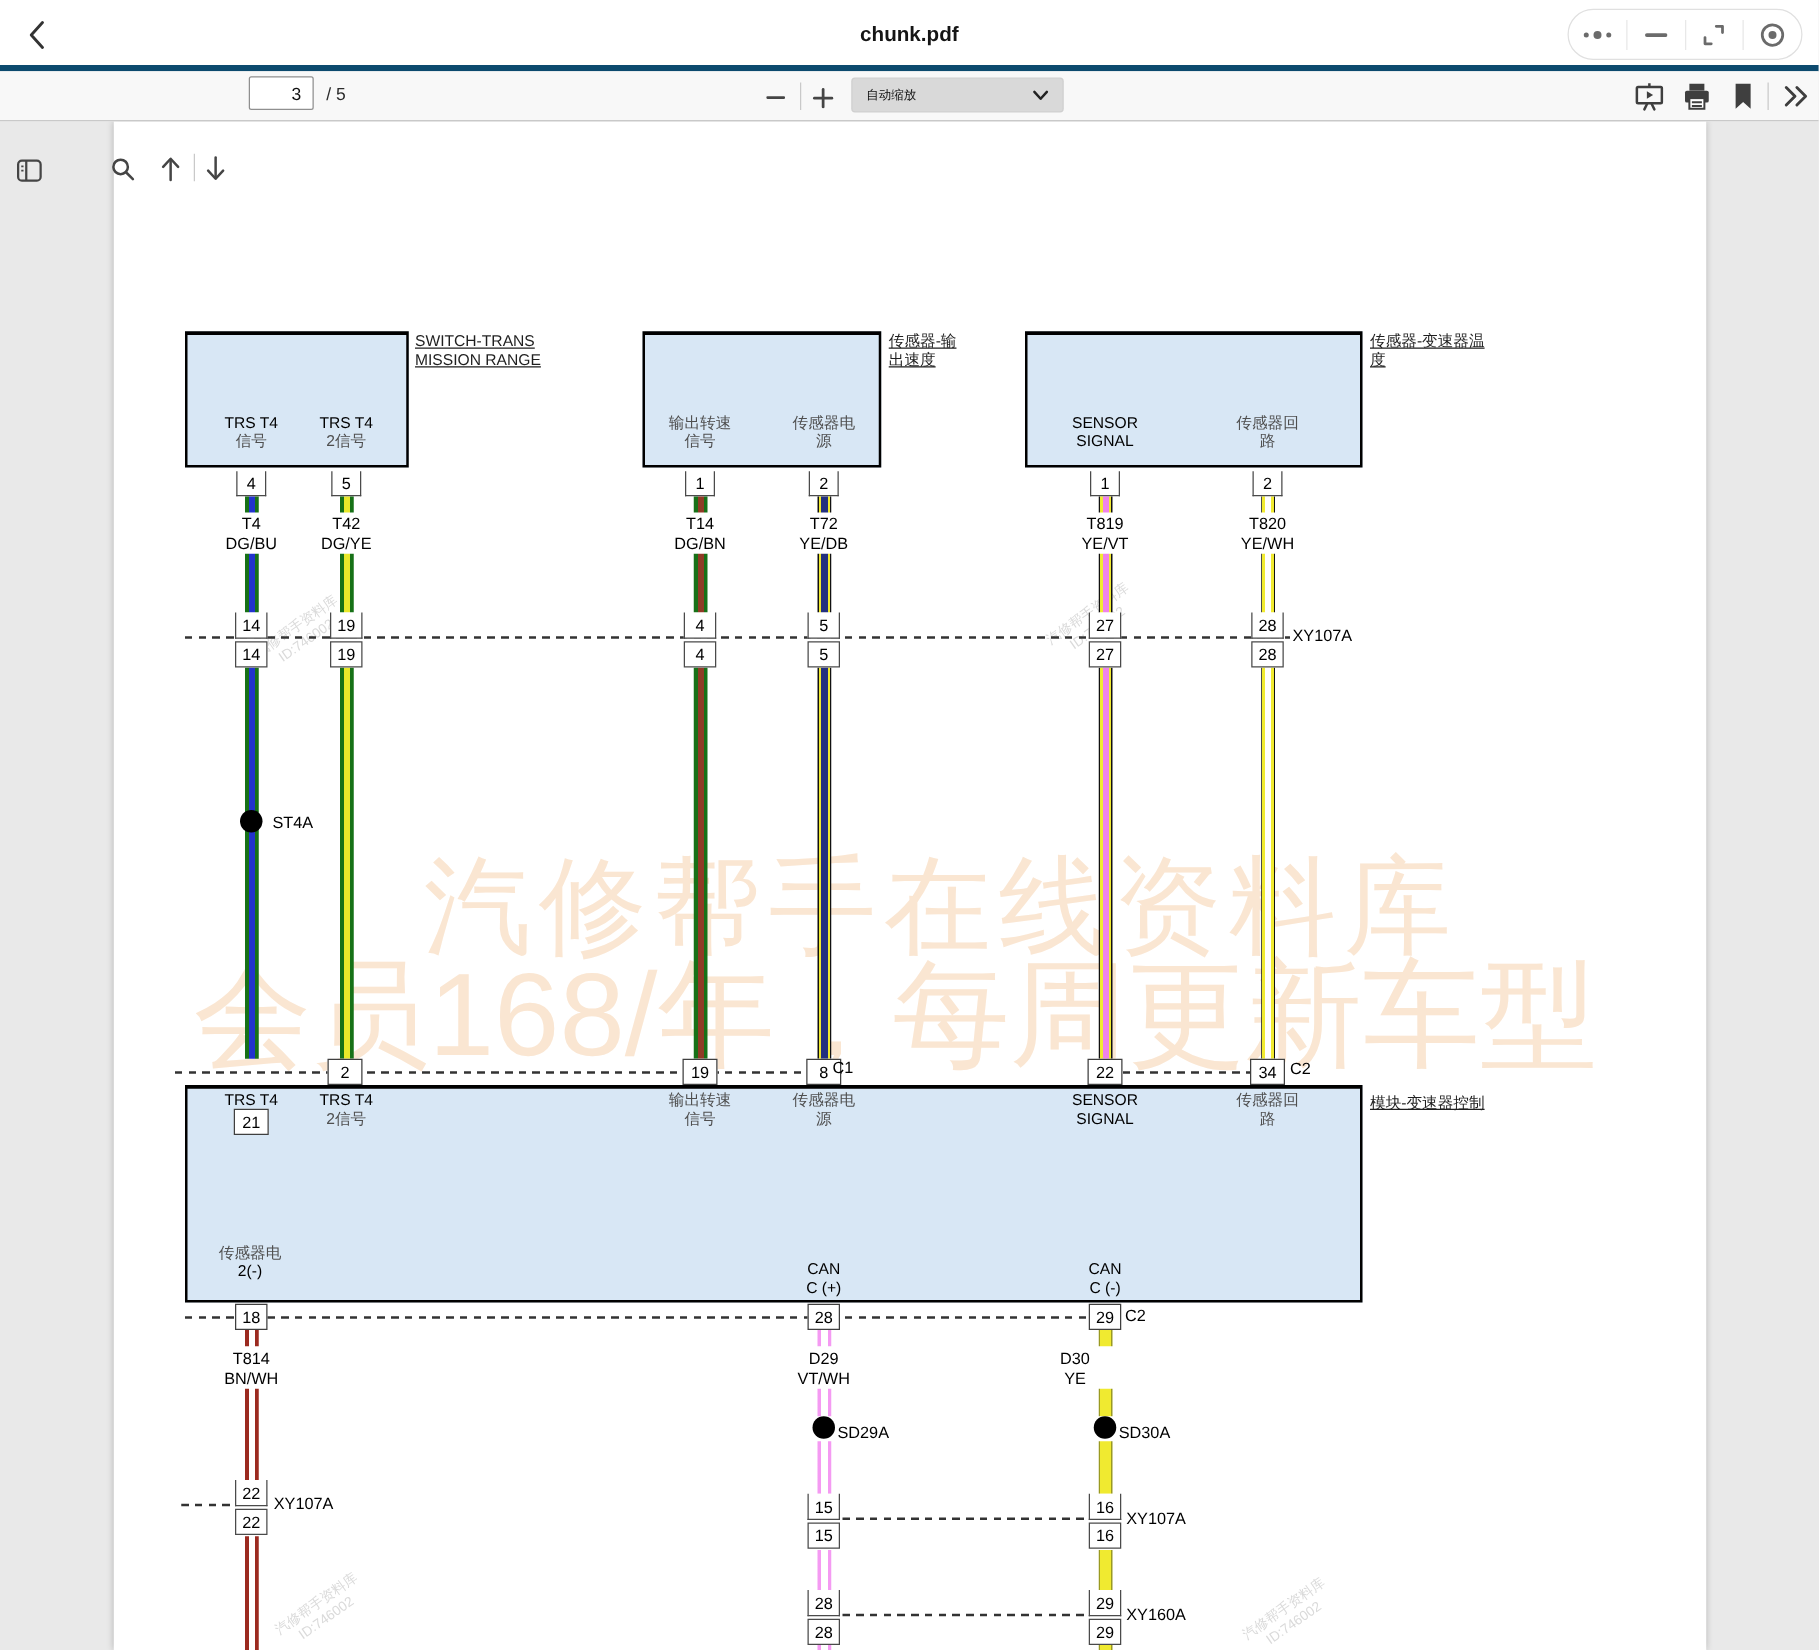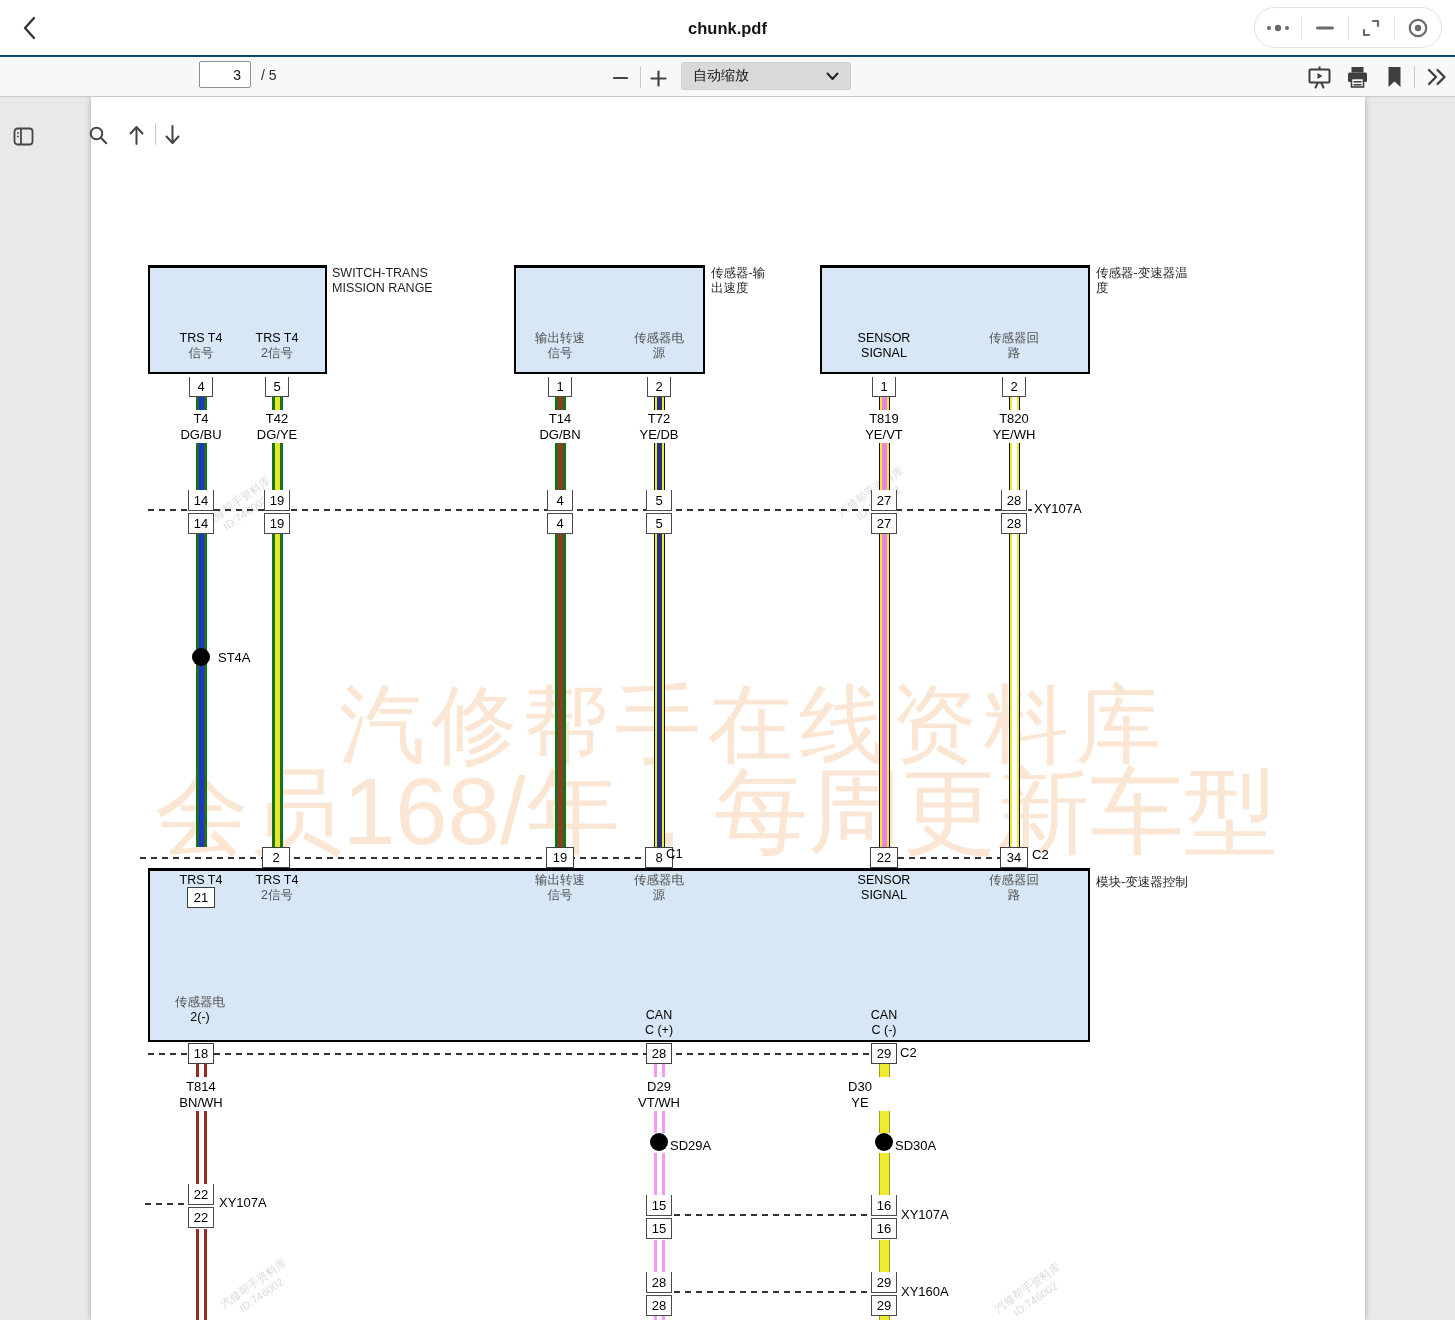--- a/index.html
+++ b/index.html
@@ -1,30 +1,30 @@
 <!DOCTYPE html>
 <html><head>
 <meta charset="utf-8">
 <style>
   * { box-sizing: border-box; margin: 0; padding: 0; }
   html,body { width:1455px; height:1320px; overflow:hidden; }
   body { font-family:"Liberation Sans", sans-serif; background:#e9e9e9; position:relative; }
 
   
-  .tb1 { position:absolute; top:0; left:0; right:0; height:57px; background:#fff; border-bottom:2px solid #0c4a6e; z-index:20;text-align:right; }
+  .tb1 { position:absolute; top:0; left:0; right:0; height:57px; background:#fff; border-bottom:5px solid #0c4a6e; z-index:20;text-align:right; }
   .tb2 { position:absolute; top:57px; left:0; right:0; height:40px; background:#f8f8f8; border-bottom:1px solid #c9c9c9; z-index:20; }
   .title { position:absolute; left:0; right:0; top:0; height:57px; display:flex; align-items:center; justify-content:center; font-size:16.5px; font-weight:700; color:#151515; pointer-events:none; }
   .ibtn { position:absolute; background:none; border:none; cursor:pointer; padding:0; display:flex; align-items:center; justify-content:center; }
   .pill { position:absolute; right:13px; top:7px; width:188px; height:41px; background:#fff; border:1px solid #e0e0e0; border-radius:21px; display:flex; align-items:center; z-index:21; }
   .pill .cell { width:47px; height:100%; display:flex; align-items:center; justify-content:center; border:none; background:none; cursor:pointer; }
   .pill .cdiv { width:1px; height:24px; background:#e8e8e8; }
   .vdiv { position:absolute; width:1px; height:22px; background:#c9c9c9; top:9px; }
   .pageinput { position:absolute; left:199px; top:61px; width:52px; height:27px; border:1px solid #8f8f8f; border-radius:2px; text-align:right; padding-right:9px; font-size:14px; background:#fff; color:#111; font-family:"Liberation Sans",sans-serif; z-index:21; }
   .pagetotal { position:absolute; left:261px; top:67px; font-size:14px; color:#2b2b2b; z-index:21; }
-  .zoomsel { position:absolute; left:681px; top:62px; width:170px; height:28px; background:#d9d9d9; border:1px solid #cfcfcf; border-radius:3px; font-size:14px; color:#111; display:flex; align-items:center; justify-content:space-between; padding:4px 11px; cursor:pointer; z-index:21; }
+  .zoomsel { position:absolute; left:681px; top:62px; width:170px; height:28px; background:#d9d9d9; border:1px solid #cfcfcf; border-radius:3px; font-size:10px; color:#111; display:flex; align-items:center; justify-content:space-between; padding:4px 11px; cursor:pointer; z-index:21; }
 
   
   .content { position:absolute; top:97px; left:0; right:0; bottom:0; background:#e9e9e9; overflow:hidden; }
   .page { position:absolute; left:91px; top:0; width:1274px; height:1223px; background:#fff; box-shadow:0 0 6px rgba(0,0,0,.28); }
 
   
   .cbox { position:absolute; background:#d8e7f5; border:2px solid #000; border-top:3px solid #000; z-index:2; }
   .pinbox { position:absolute; width:24px; height:20px; background:#fff; border:1px solid #4a4a4a; border-top:none; font-size:13px; display:flex; align-items:center; justify-content:center; z-index:4; color:#000; }
   .cp { position:absolute; width:26px; height:21px; background:#fff; font-size:13px; display:flex; align-items:center; justify-content:center; z-index:4; color:#000; }
   .cp.t { border:1px solid #4a4a4a; border-top:none; }
@@ -40,21 +40,21 @@
   .w-bnwh { background:linear-gradient(90deg,#9b2a20 0 3px,#ffffff 3px 8px,#9b2a20 8px 11px); }
   .w-vtwh { background:linear-gradient(90deg,#f49af2 0 3px,#ffffff 3px 8px,#f49af2 8px 11px); }
   .w-ye   { background:linear-gradient(90deg,#9a9a22 0 1px,#f0ea30 1px 10px,#9a9a22 10px 11px); }
   .dash { position:absolute; height:2px; z-index:1; background:repeating-linear-gradient(90deg,#333 0 6px,transparent 6px 11px); }
   .lbl2 { position:absolute; text-align:center; font-size:12.5px; line-height:1.2; z-index:3; }
   .lbl2 .en { color:#000000; }
   .lbl2 .zh { color:#4f4f4f; }
   .wlbl { position:absolute; width:90px; text-align:center; font-size:13px; line-height:1.2; color:#000; z-index:3; }
   .slbl { position:absolute; font-size:13px; color:#000; z-index:5; white-space:nowrap; }
   .dot { position:absolute; width:18px; height:18px; border-radius:50%; background:#000; z-index:6; }
-  .complbl { position:absolute; font-size:12.5px; color:#1f1f1f; line-height:1.22; z-index:3; }
+  .complbl { position:absolute; font-size:12.5px; color:#1f1f1f; line-height:1.22; z-index:3;text-decoration:underline; }
   .ba { word-break:break-all; }
   .wm { position:absolute; color:#fae6d2; white-space:nowrap; z-index:0; }
   .stamp { position:absolute; color:#dadada; font-size:11px; line-height:1.3; transform:rotate(-35deg); z-index:0; text-align:center; white-space:nowrap; }
 </style>
 </head>
 <body>
 
 <div class="tb1">
   <button class="ibtn" style="left:16px;top:14px;width:28px;height:28px">
     <svg width="22" height="26" viewBox="0 0 22 26">

